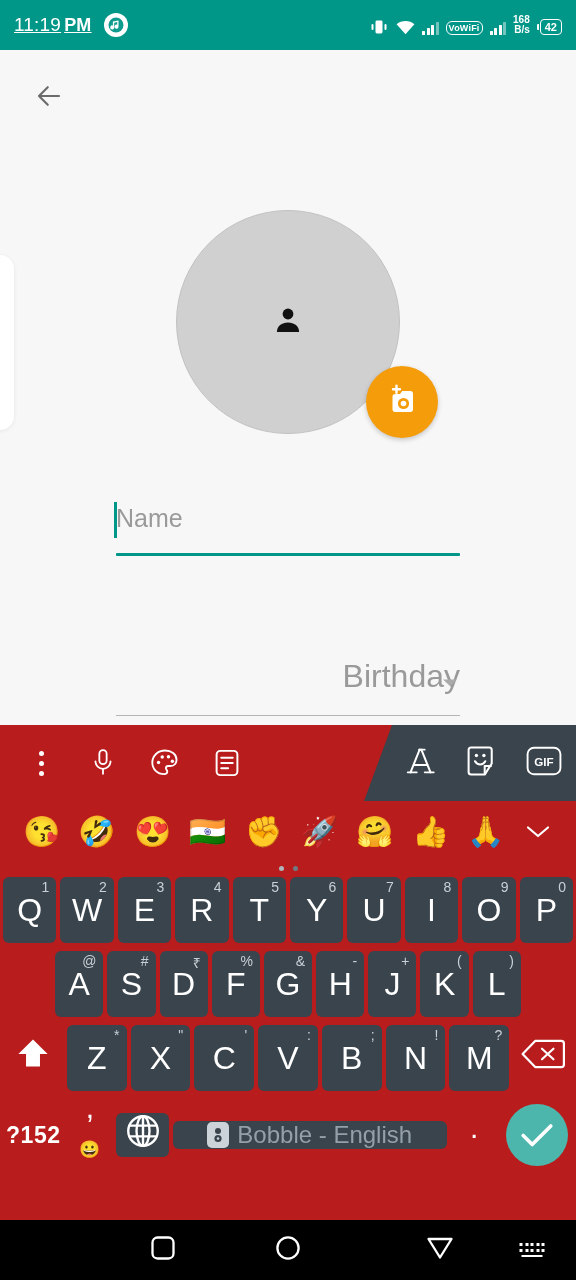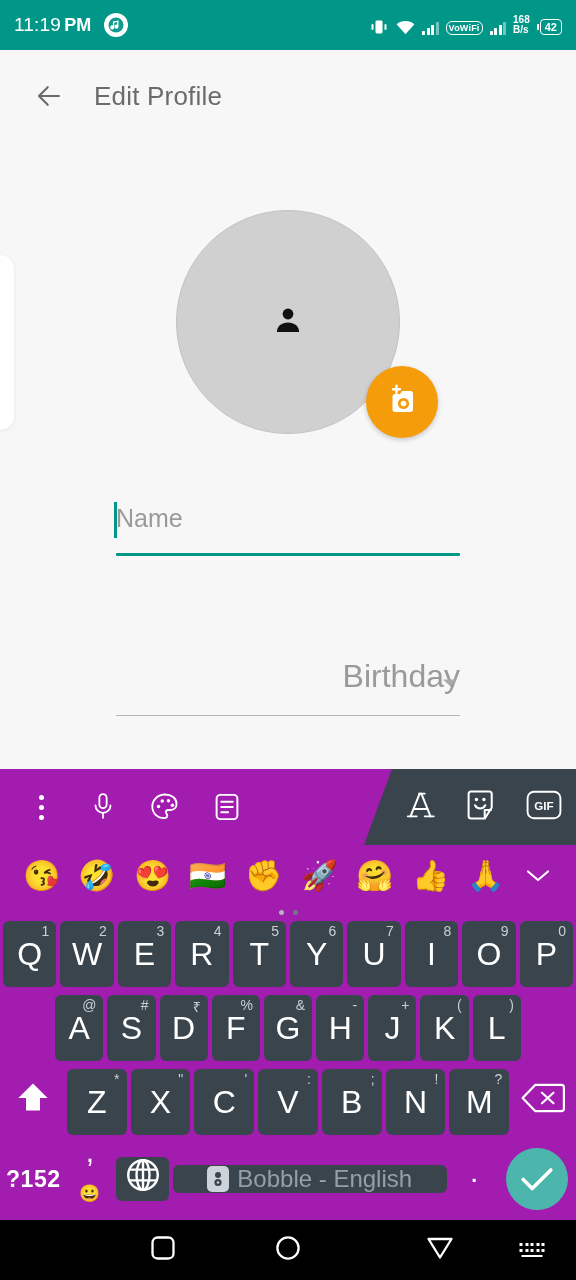--- a/index.html
+++ b/index.html
@@ -10,34 +10,34 @@
     overflow:hidden;
     position:relative;
   }
 
   
   .statusbar{
     height:50px; background:#009688; display:flex; align-items:center;
     padding:0 14px; color:#ffffff;
   }
   .sb-left{ display:flex; align-items:center; gap:12px; }
-  .sb-time{ font-size:19px; font-weight:400; letter-spacing:.2px; }
+  .sb-time{ font-size:19px; font-weight:400; letter-spacing:.2px;text-decoration:underline; }
   .sb-time .ampm{ font-weight:700; margin-left:3px; font-size:18px; }
   .sb-appicon{
     width:24px;height:24px;border-radius:50%;background:#ffffff;
     display:flex;align-items:center;justify-content:center;
     font-size:12px;color:#009688;font-weight:700;
   }
   .sb-right{ margin-left:auto; display:flex; align-items:flex-end; gap:7px; }
   .sb-ico{ display:flex; align-items:center; }
   .vowifi{
     border:1.6px solid #fff;border-radius:6px;padding:0px 2px;
     font-size:9px;font-weight:700;letter-spacing:.2px;line-height:12px;
   }
-  .netspeed{ text-align:left; line-height:10px; font-size:10px; font-weight:600; }
+  .netspeed{ text-align:right; line-height:10px; font-size:10px; font-weight:600; }
   .netspeed .n{ display:block; font-size:10px; }
   .netspeed .u{ display:block; font-size:10px; }
   .battery{
     display:flex;align-items:center;gap:1px;
   }
   .battery .nub{ width:2px;height:6px;background:#fff;border-radius:1px 0 0 1px; }
   .battery .body{
     border:1.6px solid #fff;border-radius:4px;padding:0 4px;
     font-size:11px;font-weight:700;line-height:14px;
   }
@@ -80,22 +80,21 @@
   .caret{
     position:absolute; left:-2px; top:-2px; width:3px; height:36px; background:#009688;
   }
   .field-birthday{ margin-top:102px; }
   .field-birthday .label{ font-size:32px;text-align:right; }
   .drop-arrow{ position:absolute; right:2px; top:16px; }
 
   
   .kb{
     position:absolute; top:725px; left:0; right:0; height:495px;
-    background:#a21caf;
-    margin-top:44px;
+    background:#b91c1c;
   }
   .kb-toolbar{ position:relative; height:76px; display:flex; align-items:center; }
   .kb-tb-left{ display:flex; align-items:center; gap:0; padding-left:10px; z-index:2;}
   .kb-tb-left .tbi{ width:62px; display:flex; justify-content:center; align-items:center; }
   .kb-tb-right{
     position:absolute; right:0; top:0; height:76px;
     background:#39444d; display:flex; align-items:center;
     padding-left:42px; padding-right:14px; gap:26px;
     clip-path:polygon(28px 0, 100% 0, 100% 100%, 0 100%);
   }
@@ -212,21 +211,20 @@
 <div class="app">
 
   <div class="ghost-card"></div>
 
   <div class="appbar">
     <div class="back-arrow">
       <svg width="30" height="30" viewBox="0 0 24 24" aria-hidden="true">
         <path d="M20 12H4M4 12l7-7M4 12l7 7" stroke="#6b6b6b" stroke-width="1.7" fill="none" stroke-linecap="round" stroke-linejoin="round"></path>
       </svg>
     </div>
-    <div class="appbar-title">Edit Profile</div>
   </div>
 
   <div class="avatar-wrap">
     <div class="avatar">
       <span>
         <svg width="36" height="36" viewBox="0 0 24 24" aria-hidden="true">
           <circle cx="12" cy="8" r="3.6" fill="#111"></circle>
           <path d="M4.6 20c0-4.1 3.3-6.4 7.4-6.4s7.4 2.3 7.4 6.4z" fill="#111"></path>
         </svg>
       </span>

